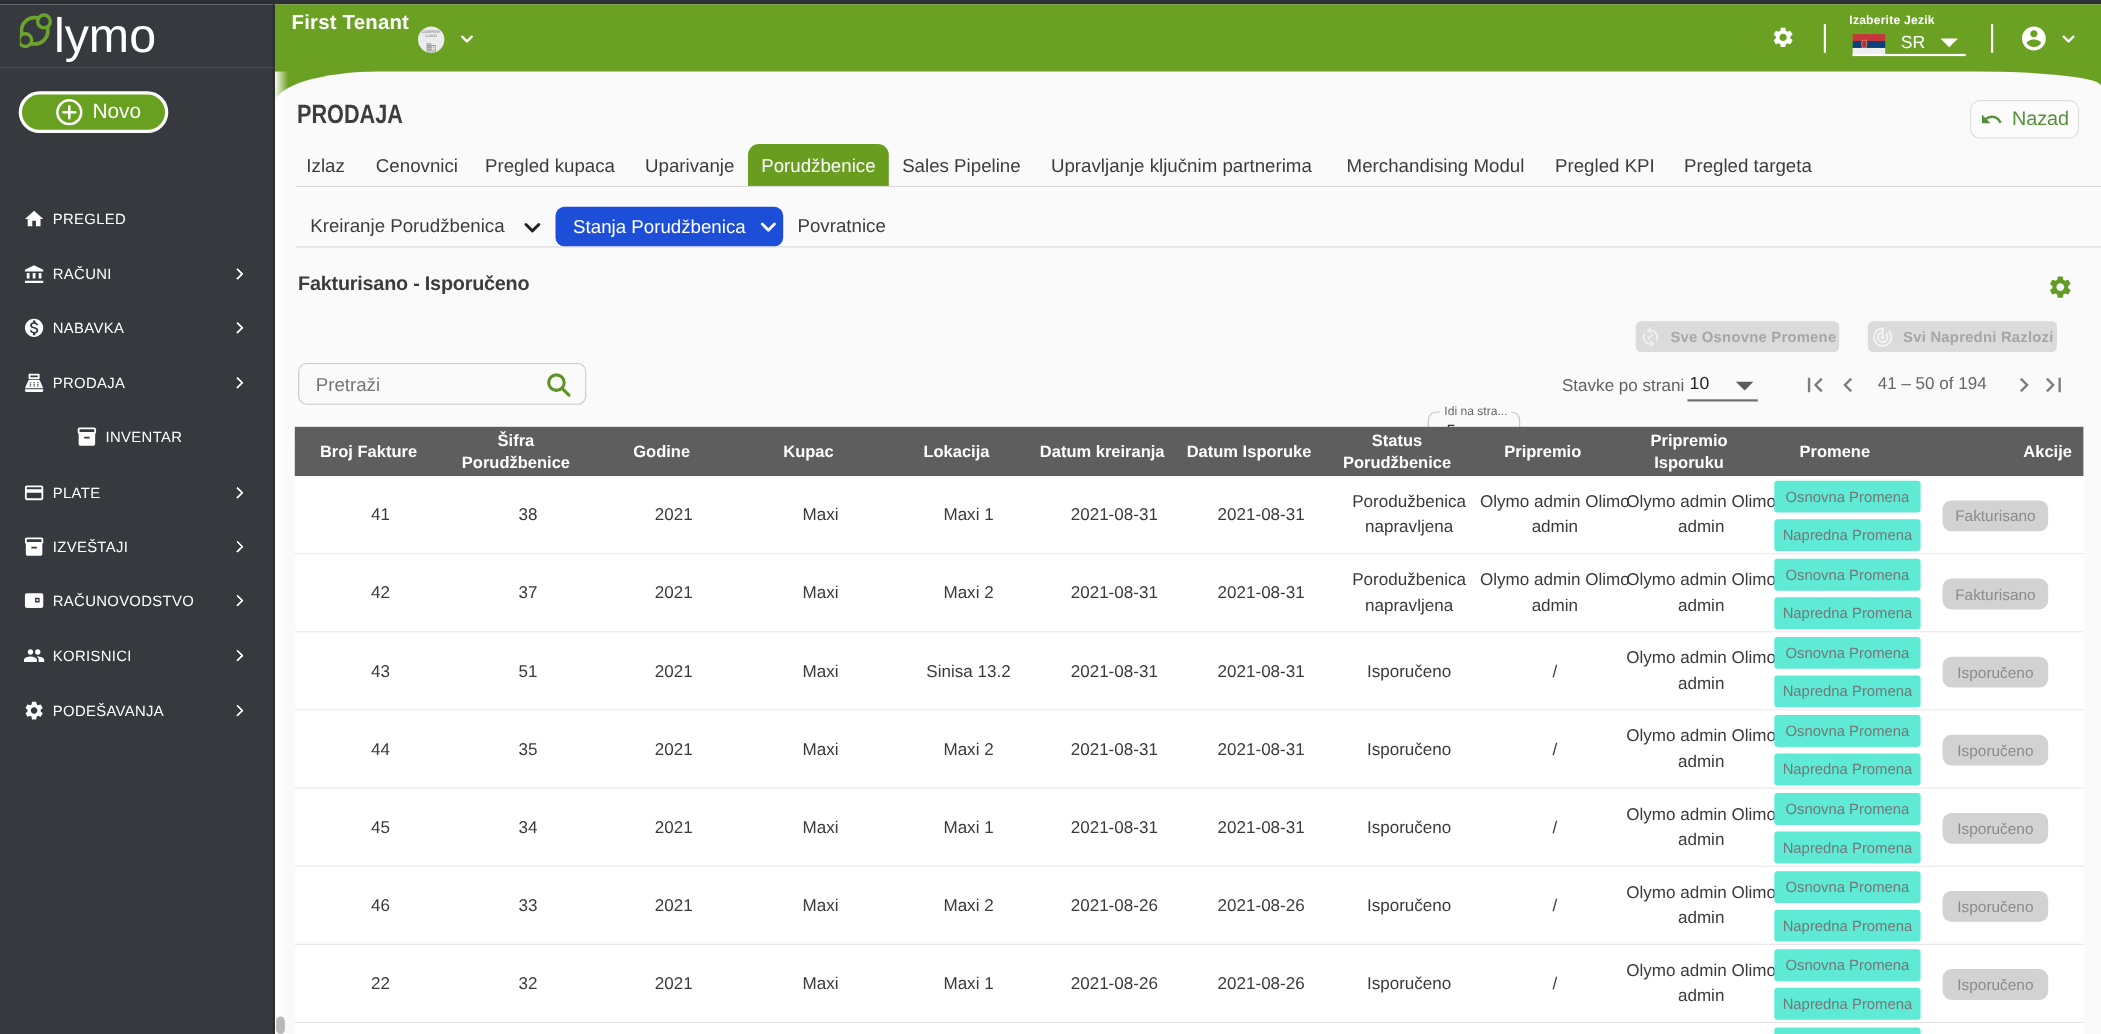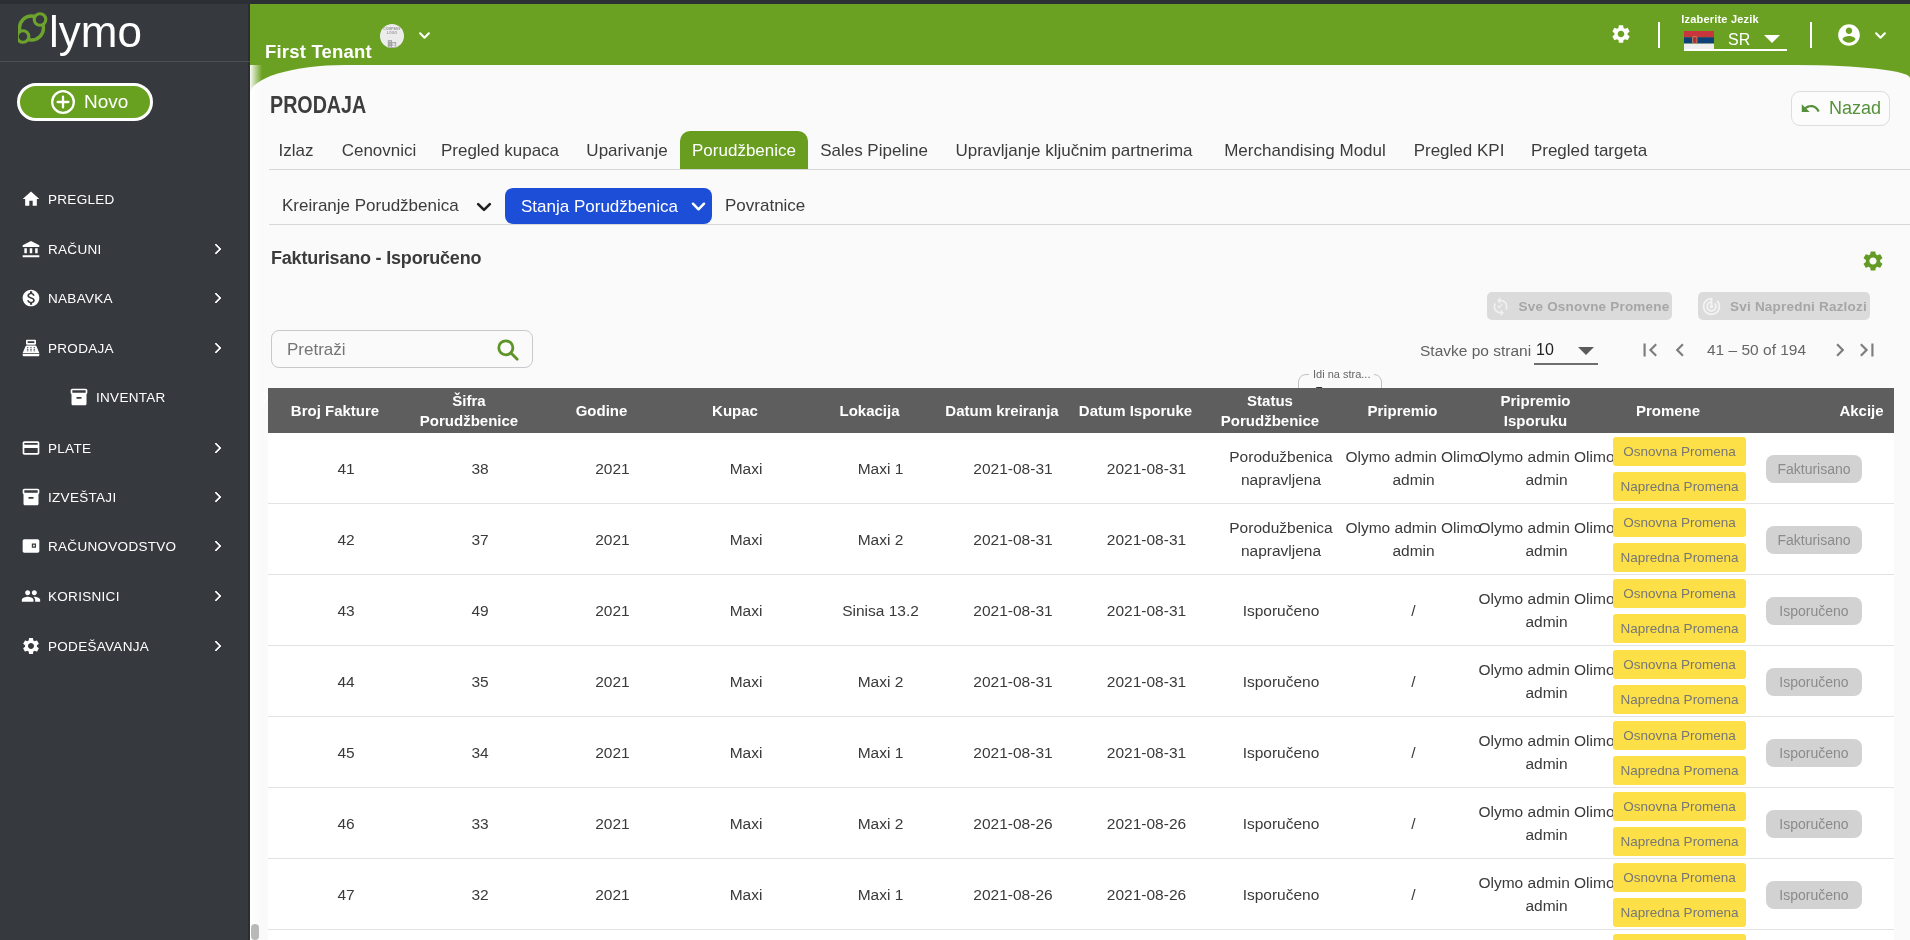--- a/index.html
+++ b/index.html
@@ -21,21 +21,21 @@
   .mitem .lbl { font-size:13.5px; letter-spacing:.3px; margin-left:7px; }
   .mitem .chev { position:absolute; left:212px; top:50%; width:8px; height:8px; border-right:2.4px solid #fff; border-bottom:2.4px solid #fff; transform:translateY(-50%) rotate(-45deg); border-radius:1px; }
   #sbthumb { left:251px; top:924px; width:8px; height:16px; background:#b9b9b9; border-radius:4px; }
 
   
   #topbar { left:250px; top:4px; width:1660px; height:126px; background:#6ba122; }
   
   #sheet { left:250px; top:65px; width:1660px; height:875px; background:#fafafa; border-top-left-radius:95px 29px; border-top-right-radius:115px 13px; }
 
   
-  #tenant { left:265px; top:41px; color:#fff; font-size:18.5px; font-weight:700; letter-spacing:.2px; }
+  #tenant { left:265px; top:9px; color:#fff; font-size:18.5px; font-weight:700; letter-spacing:.2px; }
   #badge { left:380px; top:24px; width:24px; height:24px; border-radius:50%; background:#ececec; overflow:hidden; text-align:center; }
   #badge .bt { font-size:3.5px; color:#999; line-height:3.5px; padding-top:4px; font-weight:bold; }
   .wchev { width:15px; height:15px; }
   #tchev { left:417px; top:28px; }
   #tbgear { left:1610px; top:23px; width:22px; height:22px; }
   .vdiv { width:2px; height:26px; background:#fff; top:22px; }
   #lang { left:1680px; top:12px; width:108px; }
   #langlbl { position:absolute; left:-14px; top:1px; width:108px; text-align:center; color:#fff; font-size:11px; font-weight:bold; letter-spacing:.2px; }
   #flag { position:absolute; left:4px; top:19px; width:30px; height:19px; }
   #sr { position:absolute; left:48px; top:19px; color:#fff; font-size:16px; }
@@ -90,21 +90,21 @@
   #range { left:1707px; top:341px; font-size:15.5px; color:#666; }
   .pgic { position:absolute; top:337px; width:26px; height:26px; }
 
   
   #thead { left:268px; top:388px; width:1626px; height:45px; background:#5e5e5e; }
   .th { position:absolute; color:#fff; font-size:15px; font-weight:bold; text-align:center; top:0; height:45px; display:flex; align-items:center; justify-content:center; line-height:20px; }
   .row { position:absolute; left:0; width:1626px; height:71px; background:#fff; border-bottom:1px solid #e3e3e3; }
   #tbody { left:268px; top:433px; width:1626px; height:507px; background:#fff; }
   .td { position:absolute; top:0; height:70px; display:flex; align-items:center; justify-content:center; font-size:15.5px; color:#3a3a3a; line-height:23px; white-space:nowrap; }
   .td span { text-align:center; }
-  .pbtn { position:absolute; left:1345px; width:133px; height:29px; background:#fde047; border-radius:3px; color:#777; font-size:13.5px; text-align:center; line-height:29px; }
+  .pbtn { position:absolute; left:1345px; width:133px; height:29px; background:#5eead4; border-radius:3px; color:#777; font-size:13.5px; text-align:center; line-height:29px; }
   .abtn { position:absolute; left:1498px; top:22px; width:96px; height:28px; background:#d2d2d2; border-radius:8px; color:#8b8b8b; font-size:14px; text-align:center; line-height:28px; }
 </style>
 </head>
 <body>
 <div class="abs" id="topstrip"></div>
 <div class="abs" id="topbar"></div>
 <div class="abs" id="sheet"></div>
 <div class="abs" id="sidebar"></div>
 <div class="abs" style="left:250px;top:65px;width:12px;height:875px;background:linear-gradient(90deg,rgba(255,255,255,.95),rgba(255,255,255,0));"></div>
 <div class="abs" id="logo" style="left:18px;top:10px;width:220px;height:50px;">
@@ -384,21 +384,21 @@
       </div>
 <div class="pbtn" style="top:4px;">Osnovna Promena</div>
 <div class="pbtn" style="top:39px;">Napredna Promena</div>
 <div class="abtn">Fakturisano</div>
 </div>
 <div class="row" style="top:142px;">
 <div class="td" style="left:11px;width:134px;">
         <span>43</span>
       </div>
 <div class="td" style="left:145px;width:134px;">
-        <span>49</span>
+        <span>51</span>
       </div>
 <div class="td" style="left:279px;width:131px;">
         <span>2021</span>
       </div>
 <div class="td" style="left:410px;width:136px;">
         <span>Maxi</span>
       </div>
 <div class="td" style="left:546px;width:133px;">
         <span>Sinisa 13.2</span>
       </div>
@@ -521,21 +521,21 @@
       </div>
 <div class="td" style="left:1211px;width:135px;">
         <span>Olymo admin Olimo<br>admin</span>
       </div>
 <div class="pbtn" style="top:4px;">Osnovna Promena</div>
 <div class="pbtn" style="top:39px;">Napredna Promena</div>
 <div class="abtn">Isporučeno</div>
 </div>
 <div class="row" style="top:426px;">
 <div class="td" style="left:11px;width:134px;">
-        <span>47</span>
+        <span>22</span>
       </div>
 <div class="td" style="left:145px;width:134px;">
         <span>32</span>
       </div>
 <div class="td" style="left:279px;width:131px;">
         <span>2021</span>
       </div>
 <div class="td" style="left:410px;width:136px;">
         <span>Maxi</span>
       </div>

